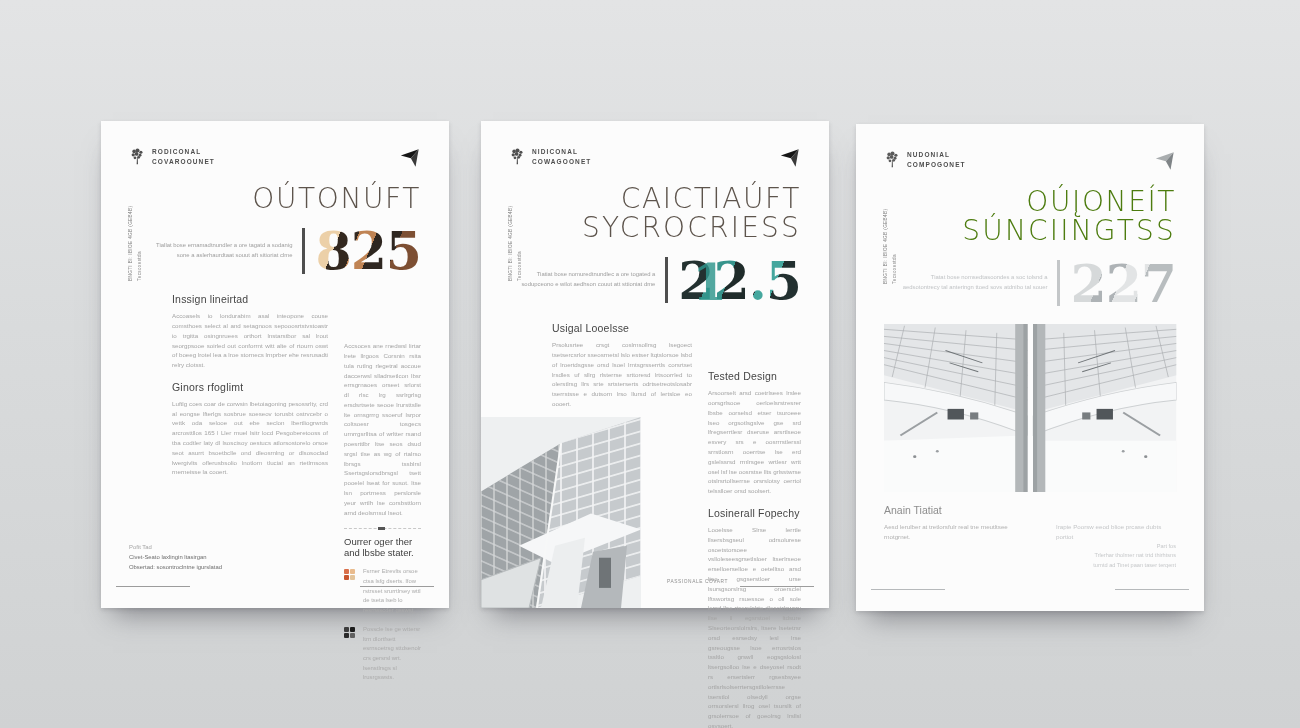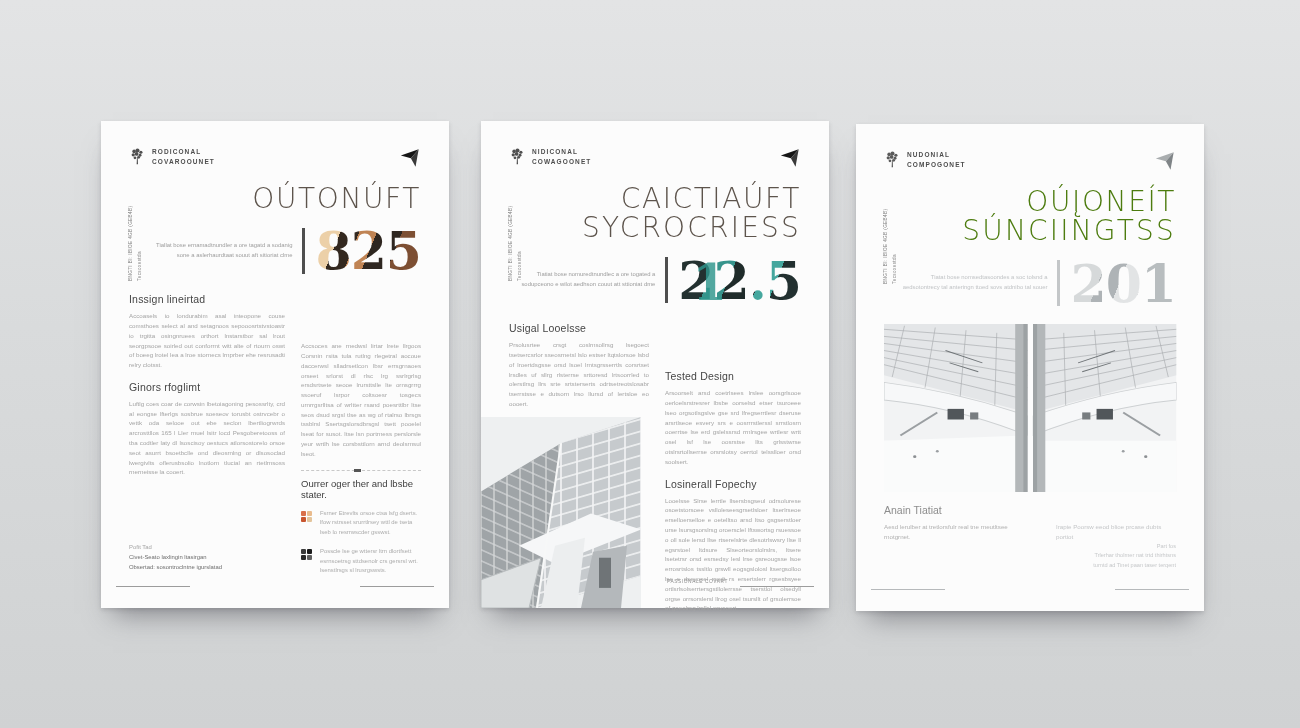--- a/index.html
+++ b/index.html
@@ -37,21 +37,21 @@
   .stat-wrap{position:relative;}
   .stat{font-family:"DejaVu Serif",serif;font-weight:bold;font-size:52px;line-height:.95;letter-spacing:-1px;
         -webkit-background-clip:text;background-clip:text;color:transparent;}
   .stat-1{background-image:linear-gradient(112deg,#ecd0a8 0 22%,#33281f 22% 37%,#c08454 37% 51%,#2e2620 51% 71%,#7d4f33 71% 100%);}
   .stat-2{background-image:linear-gradient(112deg,#233130 0 28%,#37948c 28% 42%,#1f2b2a 42% 64%,#45a79e 64% 76%,#223030 76% 100%);}
   .stat-3{background-image:linear-gradient(112deg,#d6d9da 0 30%,#aeb3b6 30% 47%,#e2e4e5 47% 65%,#b8bdbf 65% 100%);}
   .stat-overlay{position:absolute;left:14px;top:2px;font-family:"DejaVu Serif",serif;font-weight:bold;
         font-size:50px;line-height:1;color:#2f968d;opacity:.82;}
 
   .columns{display:flex;gap:16px;margin-top:13px;}
-  .col-a{flex:0 0 156px;}
+  .col-a{flex:0 0 156px;margin-left:43px;}
   .col-b{flex:1;min-width:0;margin-top:48px;}
   h4.sec{font-size:10.5px;color:#454545;margin:0 0 6px;font-weight:normal;letter-spacing:.2px;}
   p.body{font-size:6.2px;color:#a4a4a4;line-height:1.58;text-align:justify;margin:0 0 11px;}
 
   .list-title{font-size:9.5px;color:#3d3d3d;margin:2px 0 9px;padding-top:7px;position:relative;
               border-top:1px dashed #c8c8c8;}
   .list-title::before{content:"";position:absolute;top:-2px;left:44%;width:7px;height:3px;background:#555;}
   .bullet{display:flex;gap:8px;margin-bottom:10px;}
   .sq-grid{display:grid;grid-template-columns:5px 5px;grid-auto-rows:5px;gap:1px;margin-top:2px;flex:none;}
   .sq-grid i{display:block;border-radius:1px;}
@@ -276,21 +276,21 @@
     </div>
     <div class="side-note">BNGTI BI: IBIOE 4GB (GEB4B) Tecsoxestda</div>
     <div class="headline">
       <div class="hl1">Oúįoneít</div>
       <div class="hl2">Súnciingtss</div>
     </div>
     <div class="stat-row">
       <div class="tagline">Tiatat bose nomsedtasoondes a soc tolsnd a aedsotontrecy tal anteringn ttoed sovs atdnibo tal souer</div>
       <div class="vbar"></div>
       <div class="stat-wrap">
-        <div class="stat stat-3">201</div>
+        <div class="stat stat-3">227</div>
       </div>
     </div>
     <div class="p3-photos">
       <div class="ph">
         <svg viewBox="0 0 140 190" preserveAspectRatio="none">
           <rect width="140" height="190" fill="#f2f3f4"></rect>
           <polygon points="0,0 140,0 140,100 0,58" fill="#e4e6e8"></polygon>
           <g stroke="#a9adb0" stroke-width="0.7">
             <line x1="0" y1="6" x2="140" y2="18"></line>
               <line x1="0" y1="14" x2="140" y2="30"></line>

